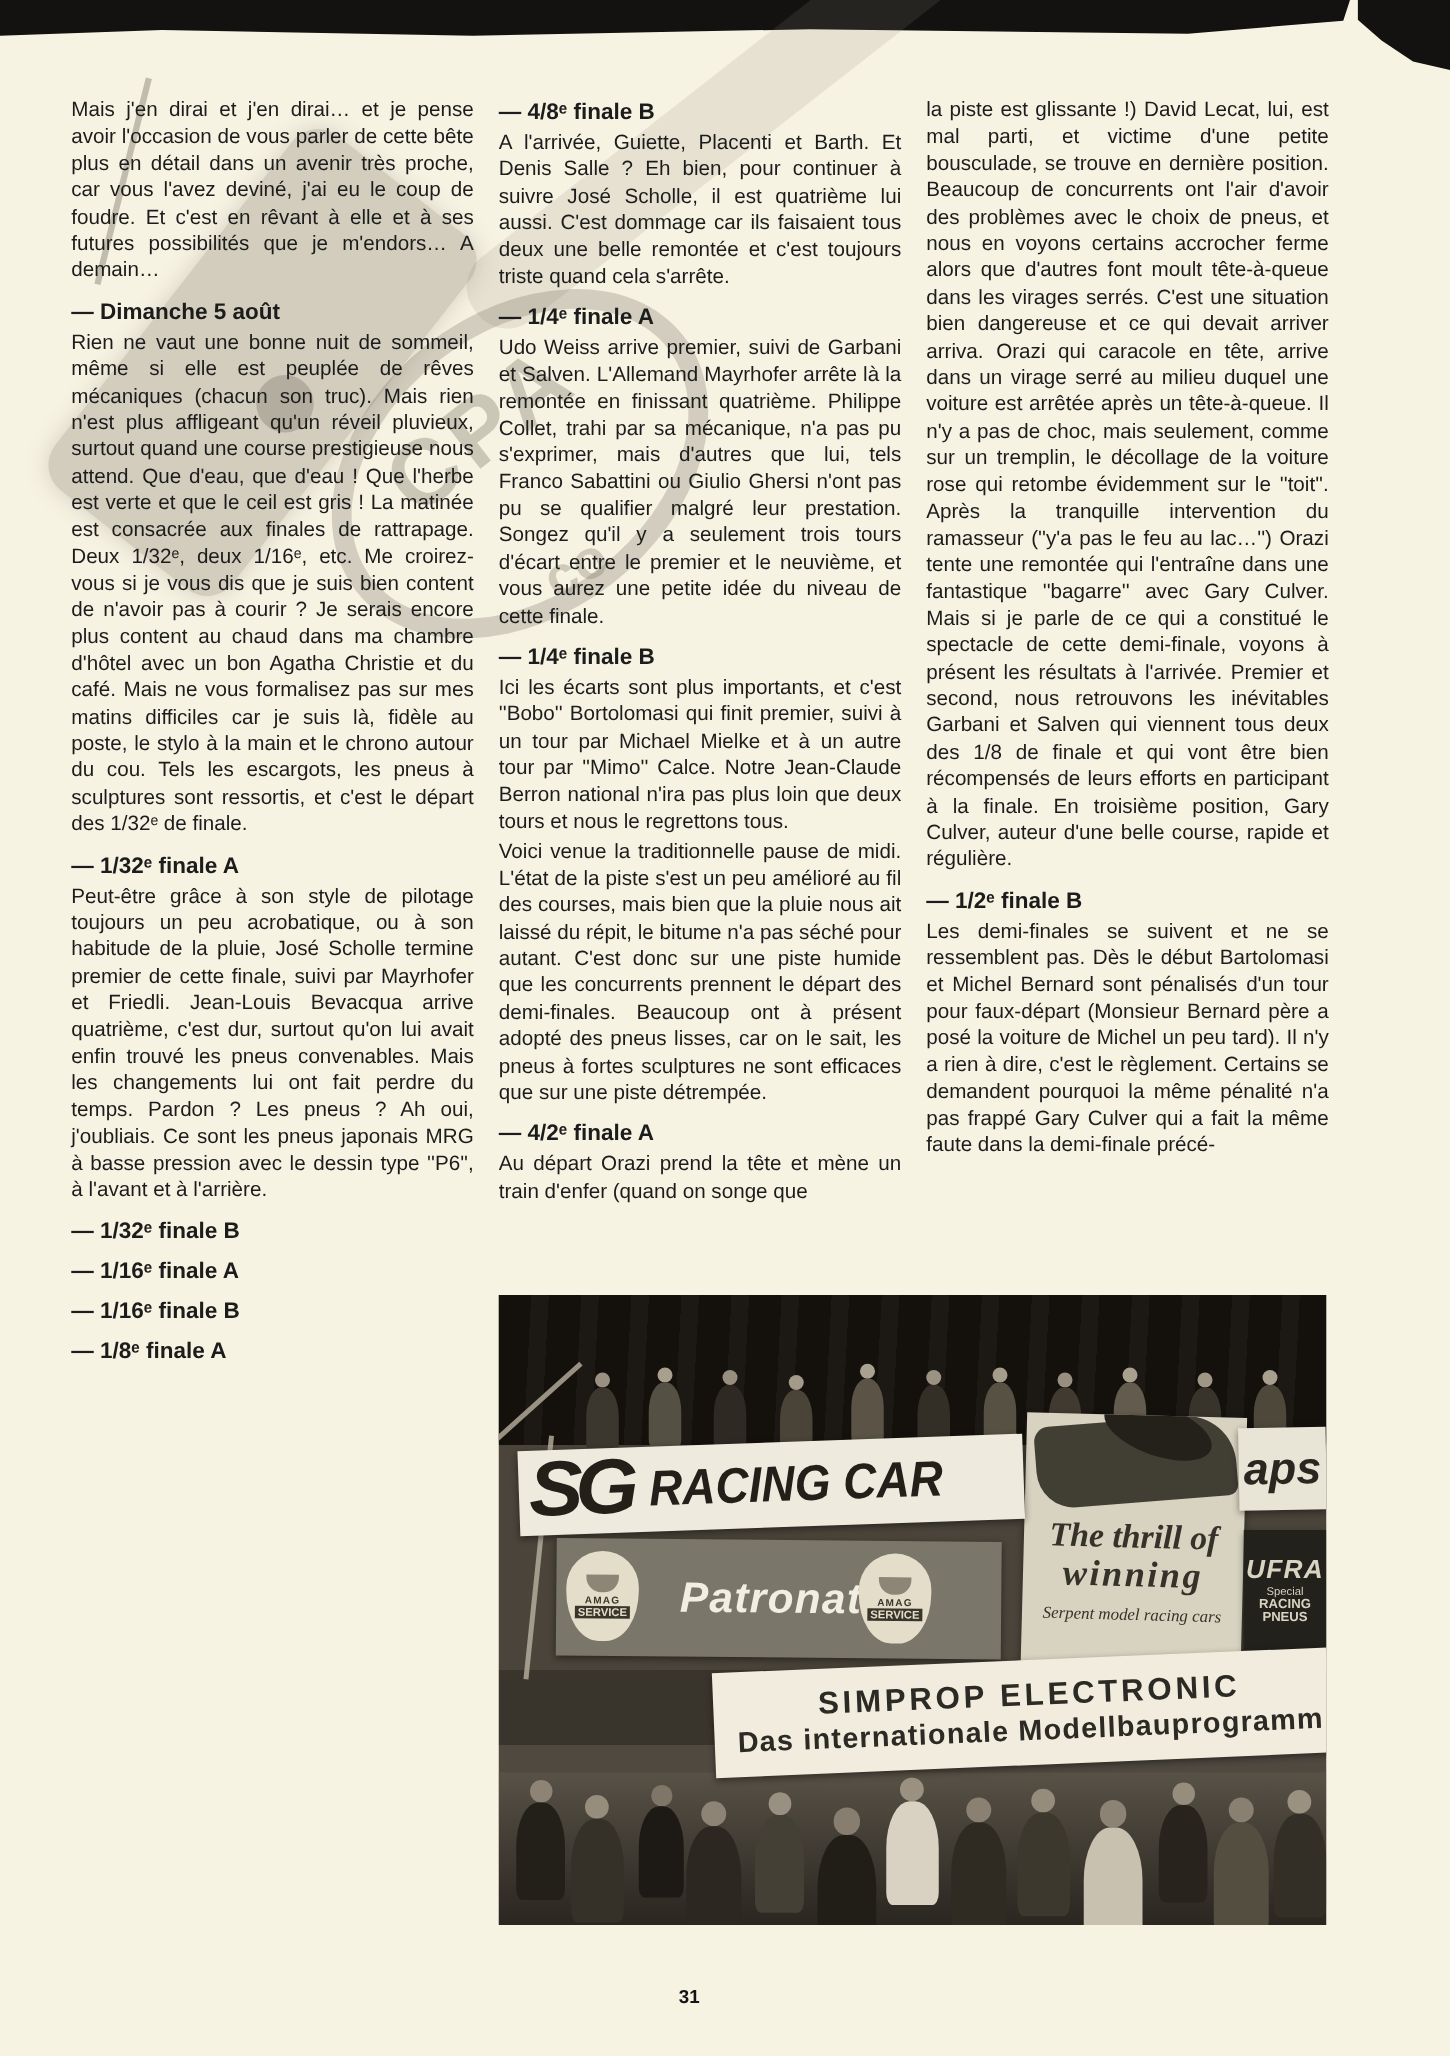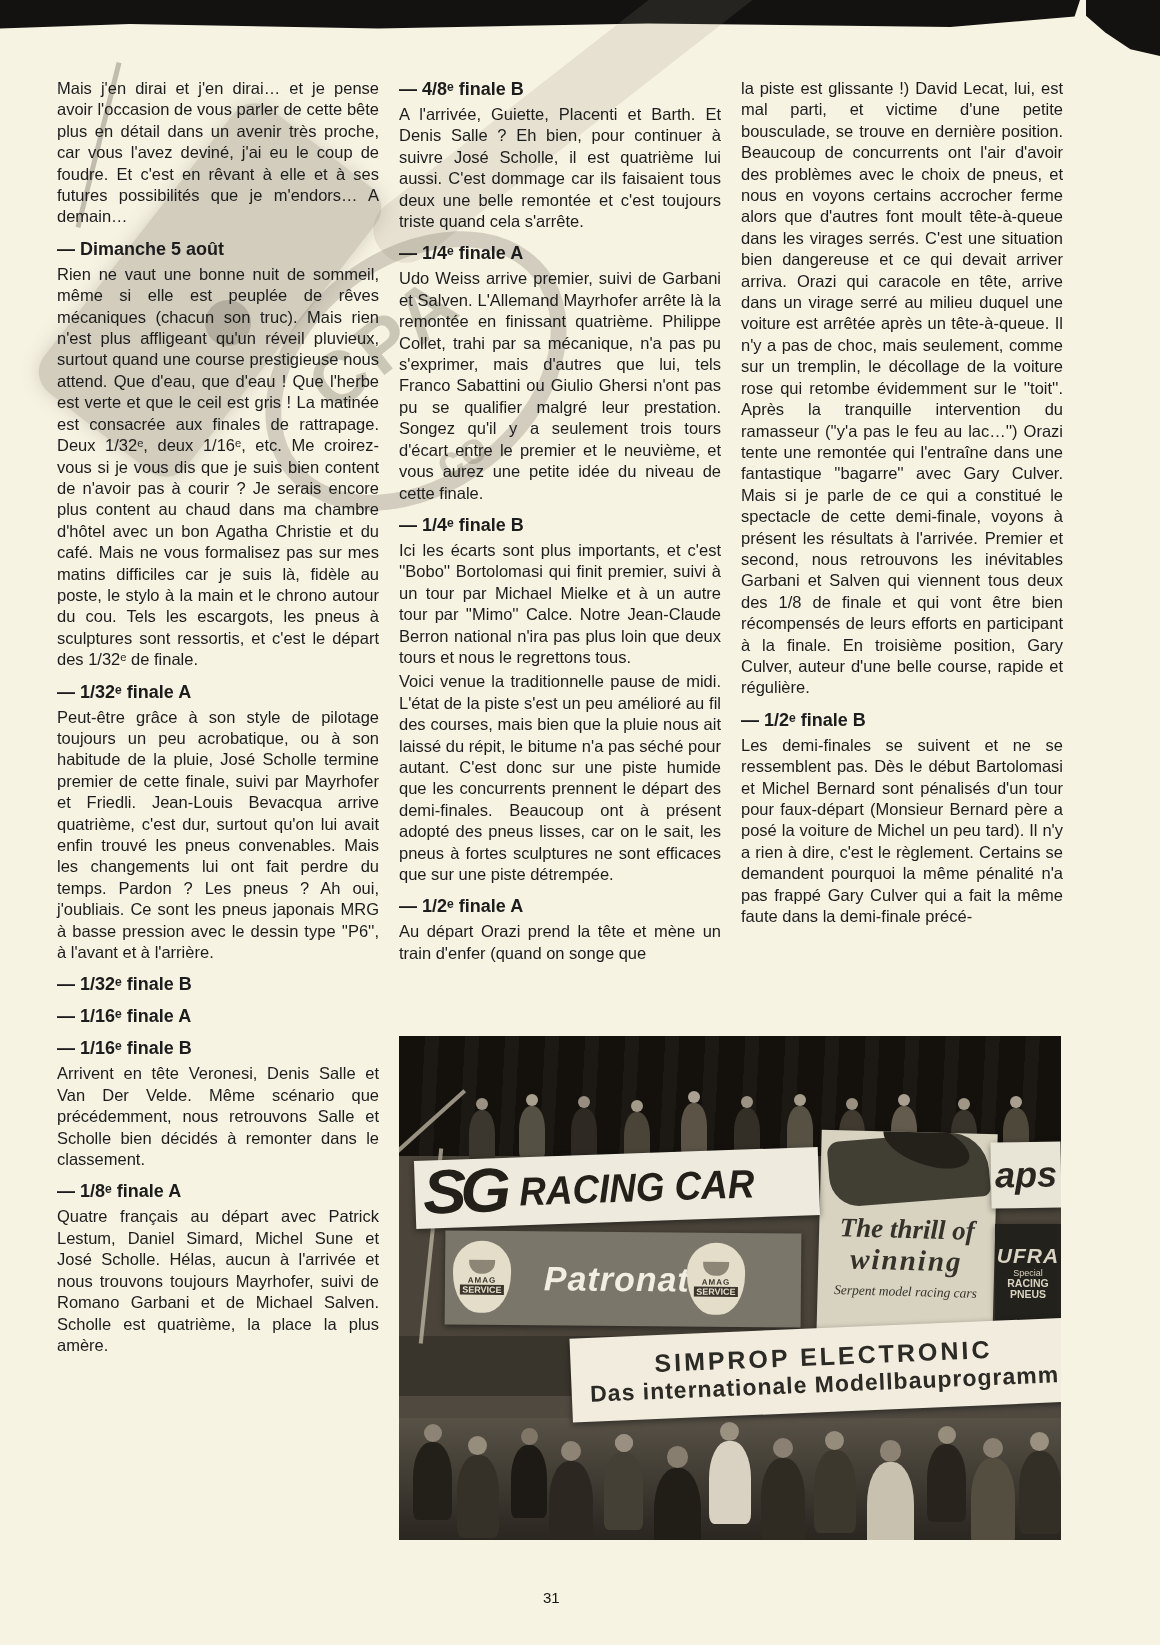--- a/index.html
+++ b/index.html
@@ -75,21 +75,21 @@
   .simp1{position:static;font-size:25px;font-weight:600;letter-spacing:3px;}
   .simp2{position:static;font-size:23px;font-weight:700;letter-spacing:1px;}
   .ground{left:0;top:382px;width:100%;height:122px;background:linear-gradient(180deg,#575146,#2a2620);}
   .fig{position:absolute;}
   .fig .head{position:absolute;border-radius:50%;}
   .fig .body{position:absolute;border-radius:45% 45% 12% 12%;}
   
   .caption{position:absolute;left:401px;top:1549px;width:640px;
            font-family:"Liberation Serif","DejaVu Serif",serif;font-style:italic;font-weight:700;
            font-size:20.5px;color:#141414;}
-  .folio{position:absolute;left:543px;top:1589px;font-size:15px;font-weight:400;color:#141414;}
+  .folio{position:absolute;left:543px;top:1589px;font-size:15px;font-weight:700;color:#141414;}
 </style>
 </head>
 <body>
 
 <div class="page">
 
   <div class="band-top"></div>
   <div class="band-corner"></div>
 
   <div class="wm wm-antenna"></div>
@@ -102,33 +102,31 @@
 
   <div class="column col-1">
       <p class="col-para">Mais j'en dirai et j'en dirai… et je pense avoir l'occasion de vous parler de cette bête plus en détail dans un avenir très proche, car vous l'avez deviné, j'ai eu le coup de foudre. Et c'est en rêvant à elle et à ses futures possibilités que je m'endors… A demain…</p>
       <h3 class="col-heading">—  Dimanche 5 août</h3>
       <p class="col-para">Rien ne vaut une bonne nuit de sommeil, même si elle est peuplée de rêves mécaniques (chacun son truc). Mais rien n'est plus affligeant qu'un réveil pluvieux, surtout quand une course prestigieuse nous attend. Que d'eau, que d'eau ! Que l'herbe est verte et que le ceil est gris ! La matinée est consacrée aux finales de rattrapage. Deux 1/32ᵉ, deux 1/16ᵉ, etc. Me croirez-vous si je vous dis que je suis bien content de n'avoir pas à courir ? Je serais encore plus content au chaud dans ma chambre d'hôtel avec un bon Agatha Christie et du café. Mais ne vous formalisez pas sur mes matins difficiles car je suis là, fidèle au poste, le stylo à la main et le chrono autour du cou. Tels les escargots, les pneus à sculptures sont ressortis, et c'est le départ des 1/32ᵉ de finale.</p>
       <h3 class="col-heading">—  1/32ᵉ finale A</h3>
       <p class="col-para">Peut-être grâce à son style de pilotage toujours un peu acrobatique, ou à son habitude de la pluie, José Scholle termine premier de cette finale, suivi par Mayrhofer et Friedli. Jean-Louis Bevacqua arrive quatrième, c'est dur, surtout qu'on lui avait enfin trouvé les pneus convenables. Mais les changements lui ont fait perdre du temps. Pardon ? Les pneus ? Ah oui, j'oubliais. Ce sont les pneus japonais MRG à basse pression avec le dessin type ''P6'', à l'avant et à l'arrière.</p>
       <h3 class="col-heading">—  1/32ᵉ finale B</h3>
       <h3 class="col-heading">—  1/16ᵉ finale A</h3>
       <h3 class="col-heading">—  1/16ᵉ finale B</h3>
-      <p class="col-para">Arrivent en tête Veronesi, Denis Salle et Van Der Velde. Même scénario que précédemment, nous retrouvons Salle et Scholle bien décidés à remonter dans le classement.</p>
       <h3 class="col-heading">—  1/8ᵉ finale A</h3>
-      <p class="col-para">Quatre français au départ avec Patrick Lestum, Daniel Simard, Michel Sune et José Scholle. Hélas, aucun à l'arrivée et nous trouvons toujours Mayrhofer, suivi de Romano Garbani et de Michael Salven. Scholle est quatrième, la place la plus amère.</p>
     </div>
   <div class="column col-2">
       <h3 class="col-heading">—  4/8ᵉ finale B</h3>
       <p class="col-para">A l'arrivée, Guiette, Placenti et Barth. Et Denis Salle ? Eh bien, pour continuer à suivre José Scholle, il est quatrième lui aussi. C'est dommage car ils faisaient tous deux une belle remontée et c'est toujours triste quand cela s'arrête.</p>
       <h3 class="col-heading">—  1/4ᵉ finale A</h3>
       <p class="col-para">Udo Weiss arrive premier, suivi de Garbani et Salven. L'Allemand Mayrhofer arrête là la remontée en finissant quatrième. Philippe Collet, trahi par sa mécanique, n'a pas pu s'exprimer, mais d'autres que lui, tels Franco Sabattini ou Giulio Ghersi n'ont pas pu se qualifier malgré leur prestation. Songez qu'il y a seulement trois tours d'écart entre le premier et le neuvième, et vous aurez une petite idée du niveau de cette finale.</p>
       <h3 class="col-heading">—  1/4ᵉ finale B</h3>
       <p class="col-para">Ici les écarts sont plus importants, et c'est ''Bobo'' Bortolomasi qui finit premier, suivi à un tour par Michael Mielke et à un autre tour par ''Mimo'' Calce. Notre Jean-Claude Berron national n'ira pas plus loin que deux tours et nous le regrettons tous.</p>
       <p class="col-para">Voici venue la traditionnelle pause de midi. L'état de la piste s'est un peu amélioré au fil des courses, mais bien que la pluie nous ait laissé du répit, le bitume n'a pas séché pour autant. C'est donc sur une piste humide que les concurrents prennent le départ des demi-finales. Beaucoup ont à présent adopté des pneus lisses, car on le sait, les pneus à fortes sculptures ne sont efficaces que sur une piste détrempée.</p>
-      <h3 class="col-heading">—  1/2ᵉ finale A</h3>
+      <h3 class="col-heading">—  4/2ᵉ finale A</h3>
       <p class="col-para">Au départ Orazi prend la tête et mène un train d'enfer (quand on songe que</p>
     </div>
   <div class="column col-3">
       <p class="col-para">la piste est glissante !) David Lecat, lui, est mal parti, et victime d'une petite bousculade, se trouve en dernière position. Beaucoup de concurrents ont l'air d'avoir des problèmes avec le choix de pneus, et nous en voyons certains accrocher ferme alors que d'autres font moult tête-à-queue dans les virages serrés. C'est une situation bien dangereuse et ce qui devait arriver arriva. Orazi qui caracole en tête, arrive dans un virage serré au milieu duquel une voiture est arrêtée après un tête-à-queue. Il n'y a pas de choc, mais seulement, comme sur un tremplin, le décollage de la voiture rose qui retombe évidemment sur le ''toit''. Après la tranquille intervention du ramasseur (''y'a pas le feu au lac…'') Orazi tente une remontée qui l'entraîne dans une fantastique ''bagarre'' avec Gary Culver. Mais si je parle de ce qui a constitué le spectacle de cette demi-finale, voyons à présent les résultats à l'arrivée. Premier et second, nous retrouvons les inévitables Garbani et Salven qui viennent tous deux des 1/8 de finale et qui vont être bien récompensés de leurs efforts en participant à la finale. En troisième position, Gary Culver, auteur d'une belle course, rapide et régulière.</p>
       <h3 class="col-heading">—  1/2ᵉ finale B</h3>
       <p class="col-para">Les demi-finales se suivent et ne se ressemblent pas. Dès le début Bartolomasi et Michel Bernard sont pénalisés d'un tour pour faux-départ (Monsieur Bernard père a posé la voiture de Michel un peu tard). Il n'y a rien à dire, c'est le règlement. Certains se demandent pourquoi la même pénalité n'a pas frappé Gary Culver qui a fait la même faute dans la demi-finale précé-</p>
     </div>
 
   <div class="photo">
     <div class="canopy"></div>

